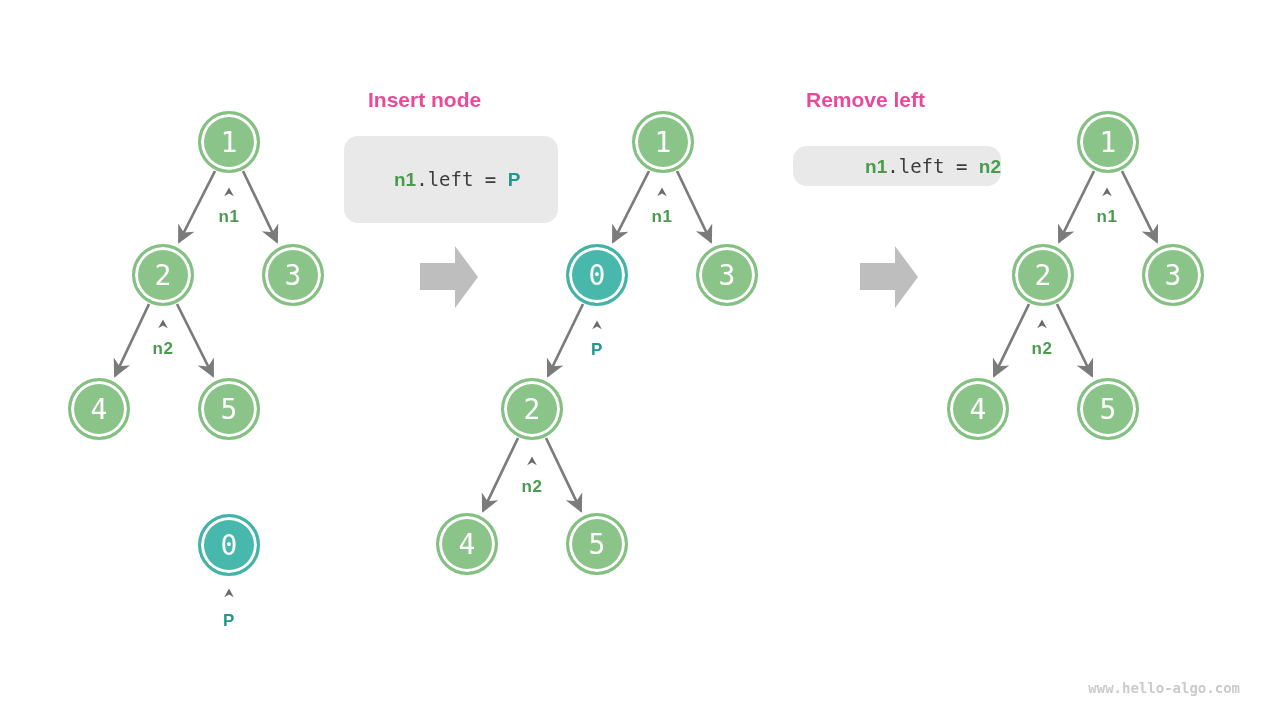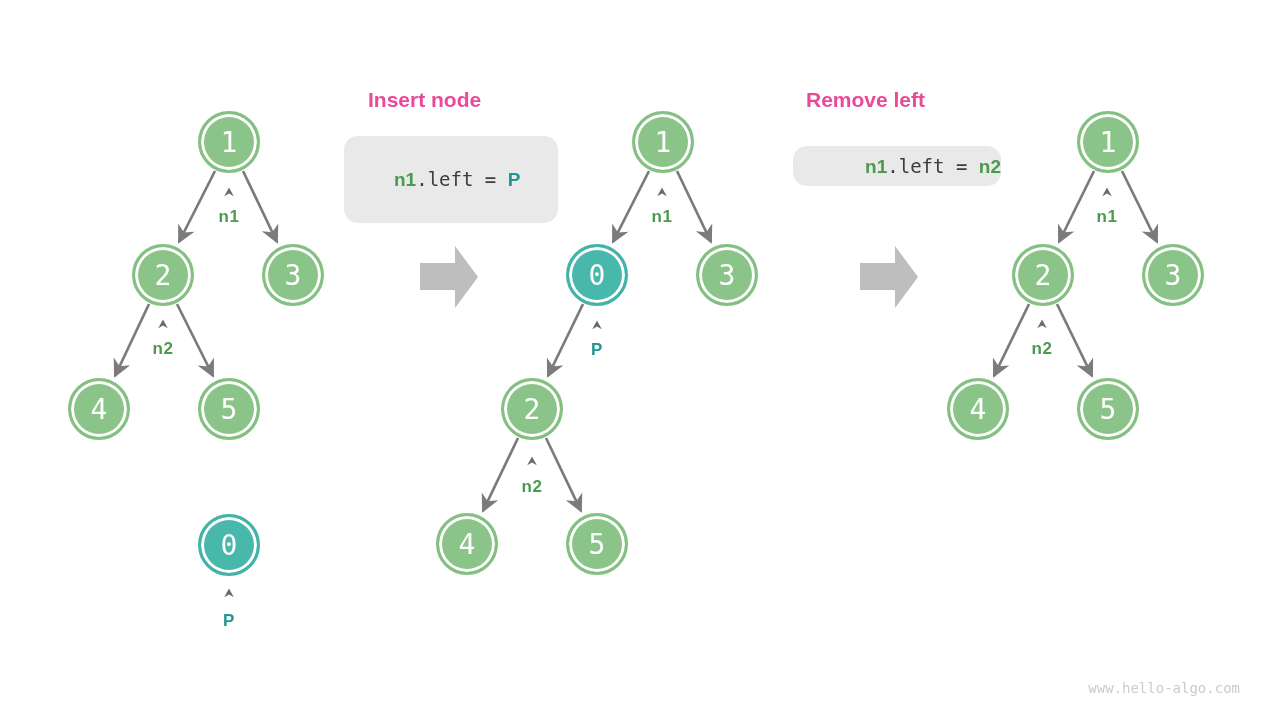--- a/index.html
+++ b/index.html
@@ -29,21 +29,21 @@
   .codebox{position:absolute;background:#E9E9E9;border-radius:14px;
            box-sizing:border-box;display:flex;flex-direction:column;
            justify-content:center;padding-left:24px;
            font-family:"DejaVu Sans Mono",monospace;font-size:19px;color:#3C3C3C;}
   .code-line{line-height:39px;white-space:pre;margin-left:26px;}
   .tok{white-space:pre;}
   .tok.green{color:#4A9B4E;font-family:"Liberation Sans",sans-serif;font-weight:bold;font-size:19px;}
   .tok.teal{color:#239690;font-family:"Liberation Sans",sans-serif;font-weight:bold;font-size:19px;}
 
   .watermark{position:absolute;right:40px;bottom:24px;
-             font-family:"DejaVu Sans Mono",monospace;font-size:14px;color:#CBCBCB;}
+             font-family:"DejaVu Sans Mono",monospace;font-size:14px;color:#CBCBCB;font-weight:bold;}
 </style>
 </head>
 <body>
 
 <div class="canvas">
 
   <svg class="layer" width="1280" height="720">
     <defs>
       <marker id="ah" viewBox="0 0 10 10" refX="8.5" refY="5" markerWidth="7.5" markerHeight="7.5" orient="auto">
         <path d="M0.5,0.5 L9.5,5 L0.5,9.5 L3.2,5 Z" fill="#7B7B7B"></path>

